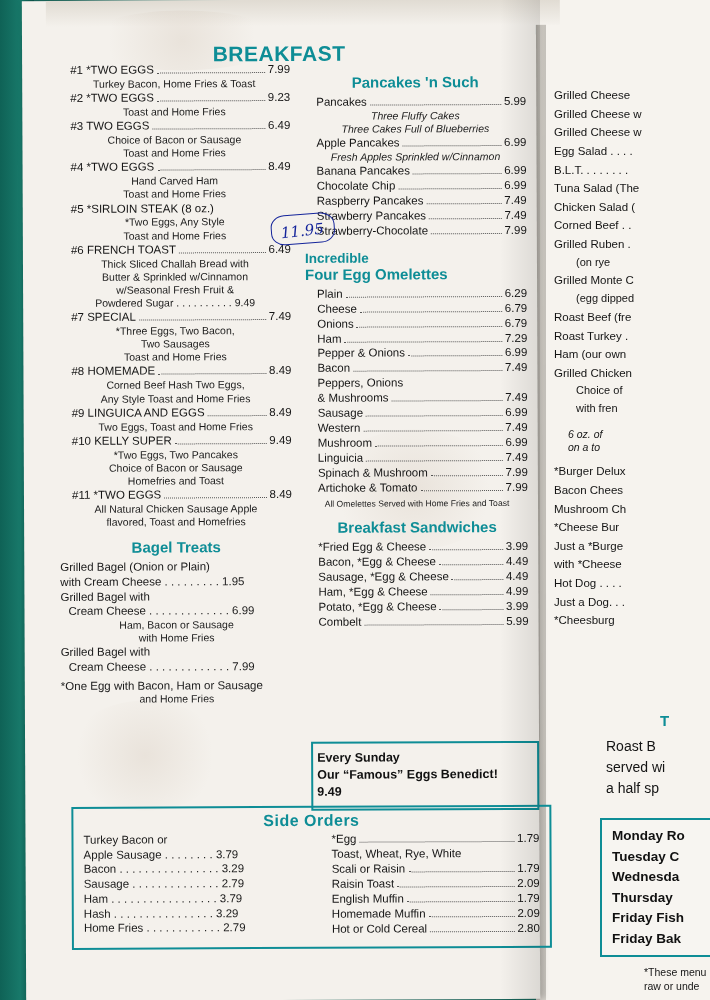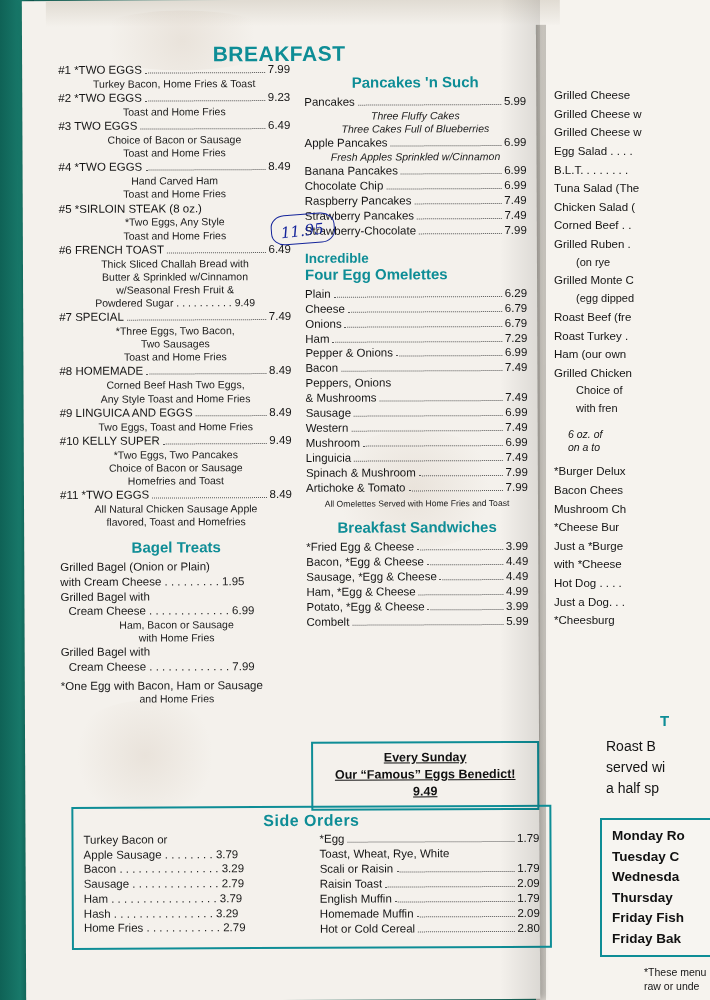--- a/index.html
+++ b/index.html
@@ -89,21 +89,21 @@
     position: relative;
     white-space: nowrap;
   }
   .row {
     display: flex;
     align-items: baseline;
     font-size: 11.5px;
     color: #151515;
     line-height: 1.3;
   }
-  .row .nm { white-space: nowrap; }
+  .row .nm { white-space: nowrap; margin-left: 12px; }
   .row .dots {
     flex: 1 1 auto;
     border-bottom: 1px dotted #555;
     margin: 0 3px 3px 3px;
     height: 8px;
   }
   .row .pr { white-space: nowrap; }
   .sub {
     font-size: 10.5px;
     color: #1b1b1b;
@@ -139,26 +139,24 @@
     font-style: italic;
     color: #1b1b1b;
     line-height: 1.2;
   }
   .sunday-box {
     position: absolute;
     left: 286px; top: 742px;
     width: 216px;
     border: 2px solid #0e8d96;
     padding: 6px 4px 8px 4px;
-    text-align: center;
     font-weight: bold;
     font-size: 12.5px;
     line-height: 1.35;
     color: #111;
-    text-decoration: underline;
   }
   .side-box {
     position: absolute;
     left: 46px; top: 806px;
     width: 456px;
     border: 2px solid #0e8d96;
     padding: 4px 10px 10px 10px;
   }
   .side-cols {
     display: flex;

